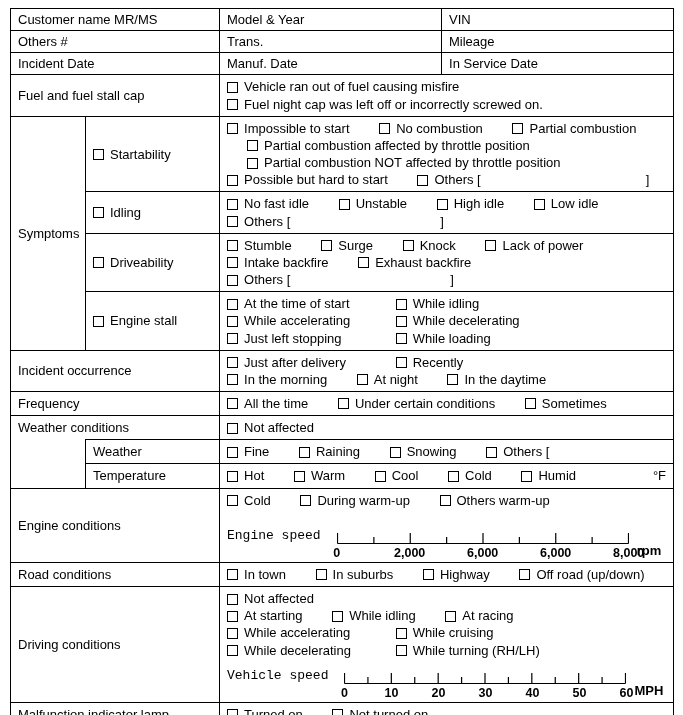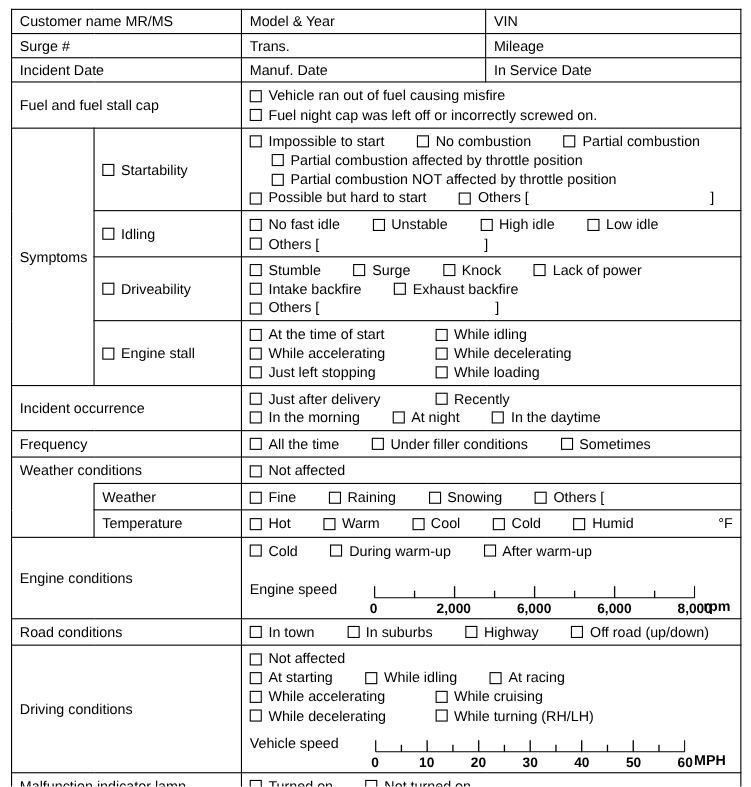--- a/index.html
+++ b/index.html
@@ -18,21 +18,21 @@
   .opt { display: inline-block; margin-right: 26px; white-space: nowrap; }
   .opt.last { margin-right: 0; }
   .opt.cw { width: 165px; margin-right: 0; }
   .cb { display: inline-block; width: 11px; height: 11px; border: 1px solid #000; background: #fff; margin-right: 6px; vertical-align: -1.5px; }
   .blank { display: inline-block; }
   .w150 { width: 150px; } .w160 { width: 160px; } .w165 { width: 165px; }
   .rel { position: relative; }
   .far-right { position: absolute; right: 7px; top: 3px; }
   .scale-row { display: flex; align-items: flex-end; margin-top: 8px; }
   .scale-row.big-gap { margin-top: 18px; }
-  .speed-label { margin-right: 33px; margin-bottom: 15px; white-space: nowrap; }
+  .speed-label { margin-right: 16px; margin-bottom: 15px; white-space: nowrap; font-family: Liberation Mono, monospace; }
   .scale { display: inline-block; position: relative; }
   .scale svg { display: block; }
   .scale .labels { position: relative; height: 15px; font-weight: bold; font-size: 12.5px; }
   .scale .labels span { position: absolute; top: 1px; transform: translateX(-50%); white-space: nowrap; }
   .unit { font-weight: bold; margin-left: 8px; margin-bottom: 0; white-space: nowrap; }
 </style>
 </head>
 <body>
 
 <div class="page">
@@ -44,21 +44,21 @@
         <col style="width:232px">
 </colgroup>
 <tbody>
 
 <tr class="hrow">
   <td colspan="2">Customer name MR/MS</td>
   <td>Model &amp; Year</td>
   <td>VIN</td>
 </tr>
 <tr class="hrow">
-  <td colspan="2">Surge #</td>
+  <td colspan="2">Others #</td>
   <td>Trans.</td>
   <td>Mileage</td>
 </tr>
 <tr class="hrow">
   <td colspan="2">Incident Date</td>
   <td>Manuf. Date</td>
   <td>In Service Date</td>
 </tr>
 
 <tr>
@@ -164,21 +164,21 @@
       <span class="opt last"><span class="cb"></span><span>In the daytime</span></span>
     </div>
   </td>
 </tr>
 
 <tr>
   <td colspan="2" class="lbl">Frequency</td>
   <td colspan="2" class="content">
     <div class="line">
       <span class="opt"><span class="cb"></span><span>All the time</span></span>
-      <span class="opt"><span class="cb"></span><span>Under filler conditions</span></span>
+      <span class="opt"><span class="cb"></span><span>Under certain conditions</span></span>
       <span class="opt last"><span class="cb"></span><span>Sometimes</span></span>
     </div>
   </td>
 </tr>
 
 <tr>
   <td colspan="2" class="lbl">Weather conditions</td>
   <td colspan="2" class="content">
     <div class="line">
       <span class="opt last"><span class="cb"></span><span>Not affected</span></span>
@@ -212,21 +212,21 @@
     </div>
   </td>
 </tr>
 
 <tr>
   <td colspan="2" class="lbl">Engine conditions</td>
   <td colspan="2" class="content">
     <div class="line">
       <span class="opt"><span class="cb"></span><span>Cold</span></span>
       <span class="opt"><span class="cb"></span><span>During warm-up</span></span>
-      <span class="opt last"><span class="cb"></span><span>After warm-up</span></span>
+      <span class="opt last"><span class="cb"></span><span>Others warm-up</span></span>
     </div>
     <div class="scale-row big-gap">
       <span class="speed-label">Engine speed</span>
       <div class="scale" style="width:292px">
         <svg width="292" height="14" viewBox="0 0 292 14">
           <path d="M0.5 13.5H291.5" stroke="#000" stroke-width="1.2" fill="none"></path>
           <path d="M0.5 13.5V3M73.25 13.5V3M146 13.5V3M218.75 13.5V3M291.5 13.5V3" stroke="#000" stroke-width="1.2" fill="none"></path>
           <path d="M36.88 13.5V7M109.63 13.5V7M182.38 13.5V7M255.13 13.5V7" stroke="#000" stroke-width="1.2" fill="none"></path>
         </svg>
         <div class="labels">

